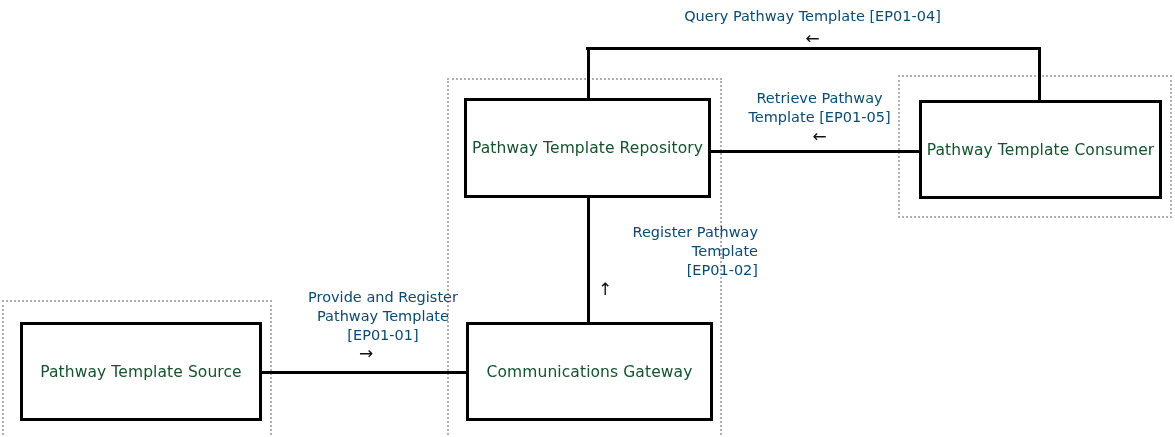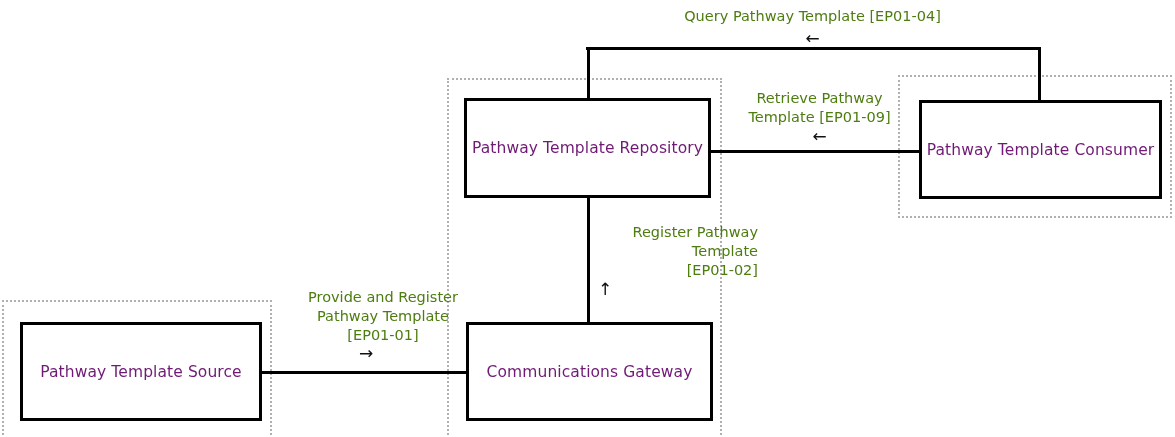--- a/index.html
+++ b/index.html
@@ -27,21 +27,21 @@
   
   .node {
     position: absolute;
     border: 3px solid #000000;
     box-sizing: border-box;
     background: #ffffff;
     display: flex;
     align-items: center;
     justify-content: center;
     text-align: center;
-    color: #701a75;
+    color: #14532d;
     font-size: 15.5px;
     letter-spacing: 0.1px;
     z-index: 5;
   }
 
   
   .line-h {
     position: absolute;
     height: 0;
     border-top: 3px solid #000000;
@@ -50,21 +50,21 @@
   .line-v {
     position: absolute;
     width: 0;
     border-left: 3px solid #000000;
     z-index: 3;
   }
 
   
   .edge-label {
     position: absolute;
-    color: #4d7c0f;
+    color: #0c4a6e;
     font-size: 14.5px;
     line-height: 19px;
     text-align: center;
     z-index: 6;
     background: transparent;
     white-space: pre-line;
   }
   .edge-arrow {
     position: absolute;
     color: #111111;
@@ -108,21 +108,21 @@
   </div>
 
   <div class="node" style="left:466px; top:322px; width:247px; height:99px;">
     <span>Communications Gateway</span>
   </div>
 
   <div class="edge-label" style="left:650px; top:7px; width:325px;">Query Pathway Template [EP01-04]</div>
   <div class="edge-arrow" style="left:650px; top:30px; width:325px;">←</div>
 
   <div class="edge-label" style="left:722px; top:89px; width:195px;">Retrieve Pathway
-Template [EP01-09]</div>
+Template [EP01-05]</div>
   <div class="edge-arrow" style="left:722px; top:128px; width:195px;">←</div>
 
   <div class="edge-label" style="left:598px; top:223px; width:160px; text-align:right;">Register Pathway
 Template
 [EP01-02]</div>
   <div class="edge-arrow" style="left:598px; top:281px; width:22px; text-align:left;">↑</div>
 
   <div class="edge-label" style="left:292px; top:288px; width:182px;">Provide and Register
 Pathway Template
 [EP01-01]</div>

